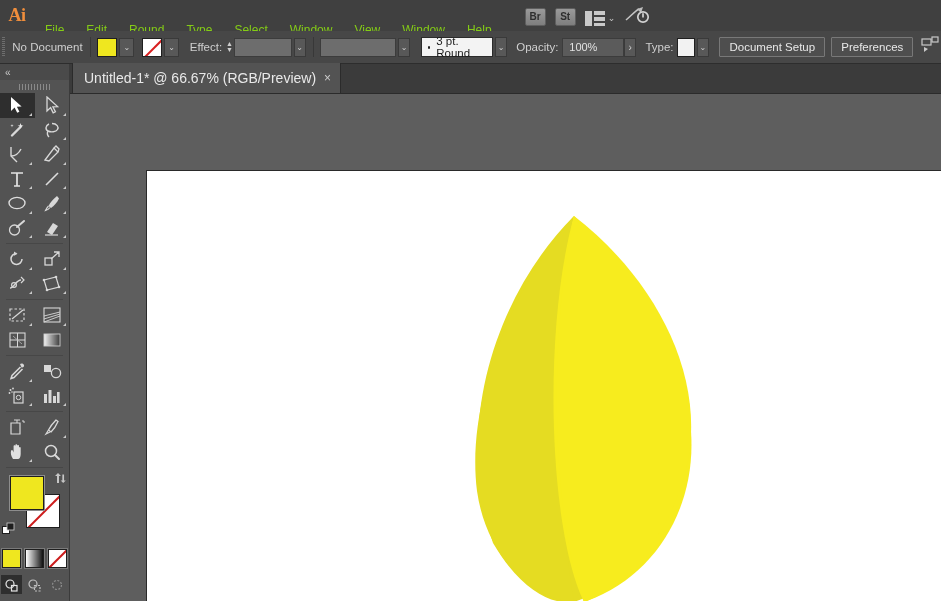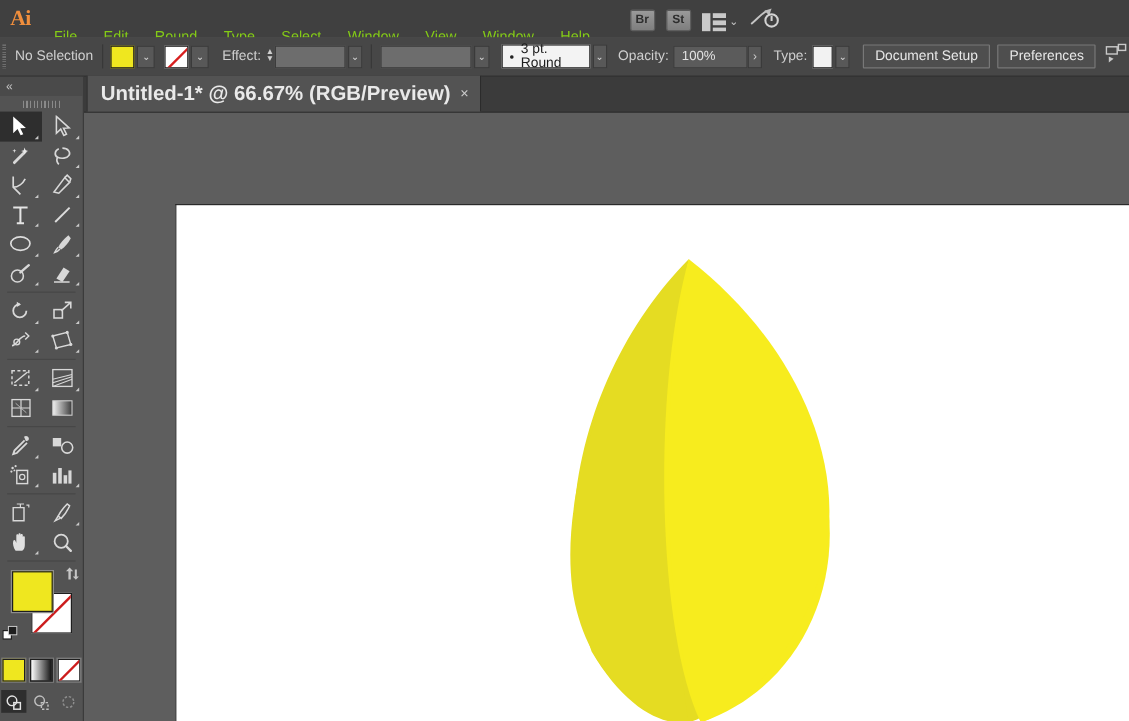--- a/index.html
+++ b/index.html
@@ -114,21 +114,21 @@
     display: flex; align-items: flex-end;
   }
   .tab-gutter { width: 72px; height: 30px; }
   .doc-tab {
     height: 30px; background: #535353;
     display: flex; align-items: center; gap: 8px;
     padding: 0 9px 0 11px;
     border-right: 1px solid #2b2b2b;
     border-left: 1px solid #2b2b2b;
   }
-  .doc-tab-title { color: #e9e9e9; font-size: 17px; font-weight: bold; white-space: nowrap; }
+  .doc-tab-title { color: #e9e9e9; font-size: 14px; font-weight: normal; white-space: nowrap; }
   .tab-close { color: #cccccc; font-size: 12px; line-height: 1; }
 
   
   .toolbar {
     position: absolute; left: 0; top: 64px; width: 70px; height: 537px;
     background: #535353;
     border-right: 1px solid #3b3b3b;
   }
   .tb-header { height: 16px; background:#4a4a4a; display:flex; align-items:center; padding-left:5px; }
   .tb-collapse { color:#c8c8c8; font-size:10px; letter-spacing:-1px; }
@@ -237,21 +237,21 @@
       </span>
     </div>
   </div>
 
   <div class="controlbar">
     <div class="cb-grip">
         <i></i>
       </div>
 
     <div style="width:8px"></div>
-    <div class="cb-label">No Selection</div>
+    <div class="cb-label">No Document</div>
 
     <div class="cb-sep"></div>
 
     <div style="display:flex;align-items:center;">
       <div class="swatch"></div>
       <div class="dd-btn">⌄</div>
     </div>
 
     <div style="width:10px"></div>
 

